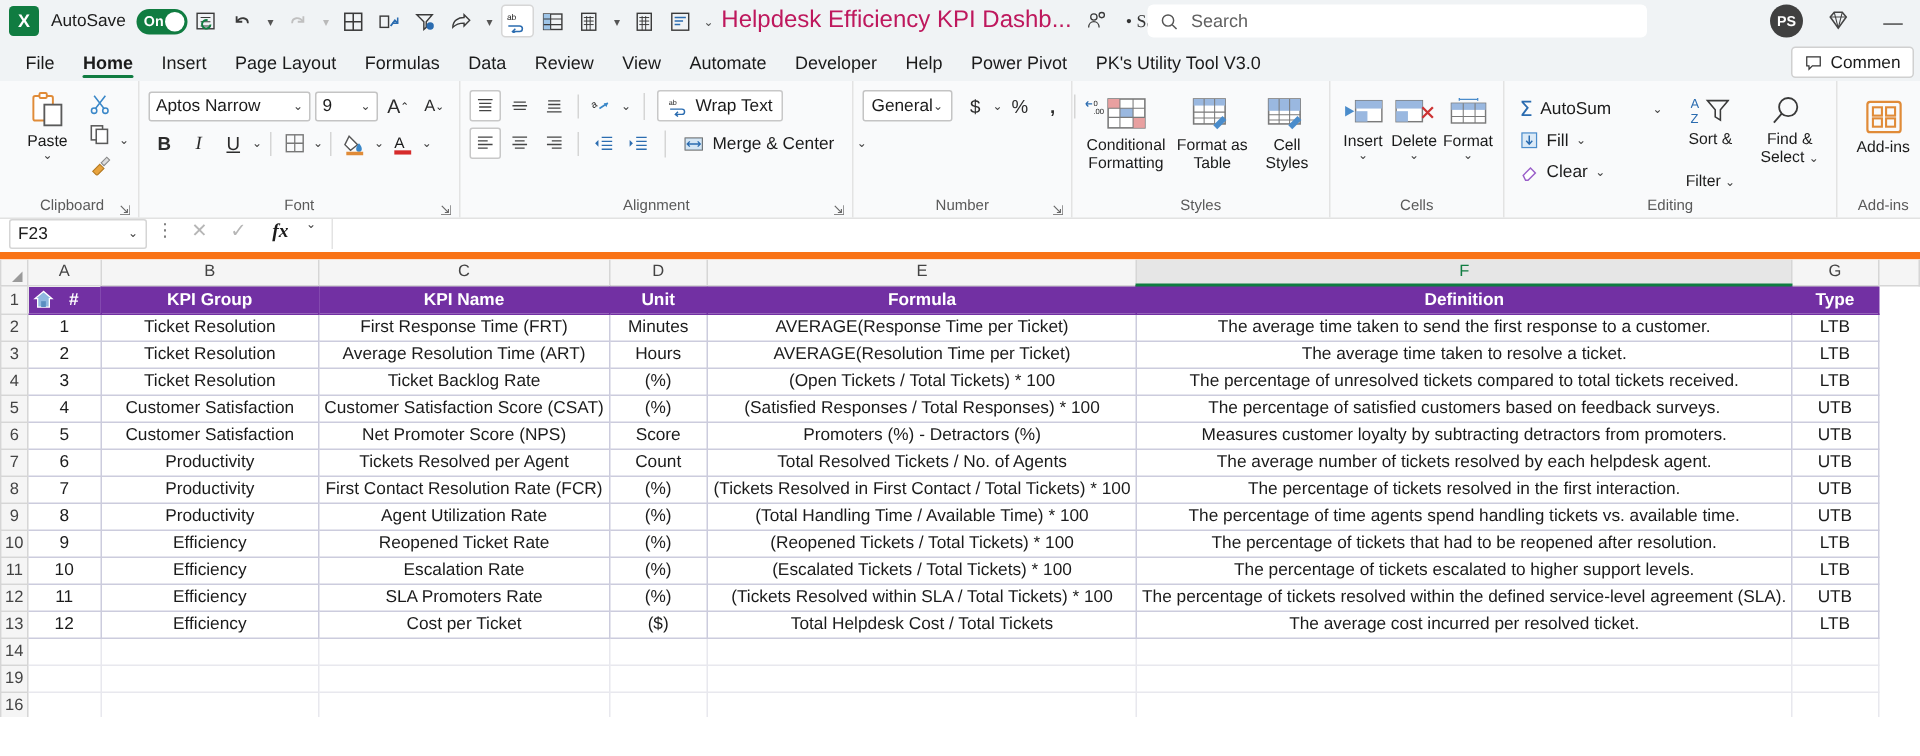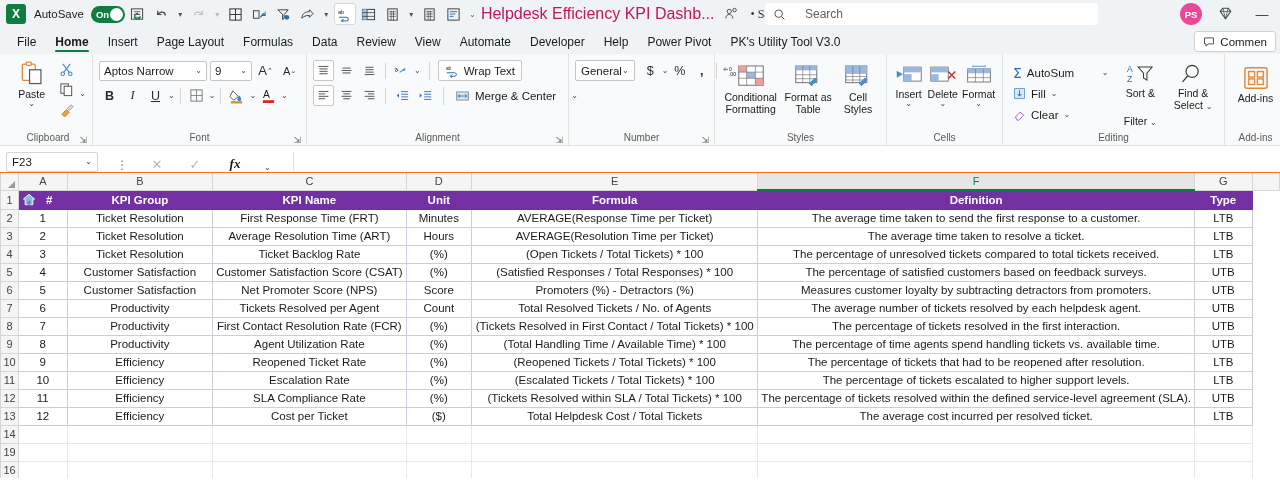--- a/index.html
+++ b/index.html
@@ -39,27 +39,27 @@
     border-radius: 3px; color: #3a3a3a; flex: none;
   }
   .qat-btn.active { background:#fff; border:1px solid #d6d6d6; }
   .qat-chev { font-size: 8px; color: #555; width: 11px; display:flex; align-items:center; justify-content:center; flex:none;}
   .qat-chev.dim { color:#b9b9b9; }
   .doc-title { font-size: 16px; color: #be185d; margin-left: 1px; white-space: nowrap; }
   .saved-txt { font-size: 12px; color: #333; margin-left: 6px; white-space: nowrap; font-family: Liberation Serif, serif; }
   .search-box {
     position: absolute; left: 765px; top: 3px; width: 333px; height: 22px;
     background: #ffffff; border-radius: 4px; display: flex; align-items: center;
-    padding: 0 8px; gap: 19px;
+    padding: 0 8px; gap: 8px;
   }
   .search-box .ph { font-size: 12px; color: #616161; }
   .avatar {
     position: absolute; right: 78px; top: 3px;
     width: 22px; height: 22px; border-radius: 50%;
-    background: #ec4899; color: #fff; font-size: 9.5px; font-weight: 600;
+    background: #404040; color: #fff; font-size: 9.5px; font-weight: 600;
     display: flex; align-items: center; justify-content: center;
   }
   .diamond-icon { position: absolute; right: 46px; top: 5px; color: #444; }
   .win-min { position: absolute; right: 6px; top: 4px; width: 24px; height: 20px;
              display:flex; align-items:center; justify-content:center; color:#333; font-size:13px;}
 
   
   .tabstrip {
     height: 26px; background: #f0f3f5; display: flex; align-items: flex-end;
     padding-left: 8px; gap: 1px; position: relative;
@@ -132,22 +132,22 @@
   .merge-btn {
     height: 21px; display:flex; align-items:center; gap:5px; padding: 0 3px;
     font-size: 11.5px; color:#1b1b1b; white-space:nowrap;
   }
   .ed-row { display:flex; align-items:center; gap:5px; height:21px; padding: 0 4px;
             font-size: 11.5px; color:#1b1b1b; white-space:nowrap;}
   .ed-col { display:flex; flex-direction:column; justify-content:flex-start; padding-top:2px; }
 
   
   .fbar {
-    height: 27px; display:flex; align-items:flex-end; background:#fff;
-    border-bottom: 1px solid #f97316; padding: 0 2px; gap: 16px;
+    height: 27px; display:flex; align-items:flex-start; background:#fff;
+    border-bottom: 5px solid #f97316; padding: 0 2px; gap: 4px;
   }
   .namebox {
     width: 92px; height: 20px; margin-left: 4px; border: 1px solid #d5d5d5; background:#fff;
     display:flex; align-items:center; justify-content:space-between; padding: 0 5px;
     font-size: 11.5px; color: #1b1b1b; border-radius: 2px;
   }
   .fbar-sep { width: 16px; text-align:center; color:#777; font-size: 12px; }
   .fbar-ico { width: 22px; display:flex; align-items:center; justify-content:center; color:#b6b6b6; font-size: 13px;}
   .fbar-fx { width: 26px; display:flex; align-items:center; justify-content:center; color:#1b1b1b; font-size:13px; font-style:italic; font-family:"Liberation Serif", serif; font-weight:bold;}
   .fbar-input { flex:1; height: 20px; border-left: 1px solid #e3e3e3; margin-left:3px; }
@@ -836,21 +836,21 @@
       <td class="cell">(%)</td>
       <td class="cell">(Escalated Tickets / Total Tickets) * 100</td>
       <td class="cell">The percentage of tickets escalated to higher support levels.</td>
       <td class="cell">LTB</td>
       <td class="blankcell"></td>
     </tr>
     <tr>
       <td class="rowhdr">12</td>
       <td class="cell">11</td>
       <td class="cell">Efficiency</td>
-      <td class="cell">SLA Compliance Rate</td>
+      <td class="cell">SLA Promoters Rate</td>
       <td class="cell">(%)</td>
       <td class="cell">(Tickets Resolved within SLA / Total Tickets) * 100</td>
       <td class="cell">The percentage of tickets resolved within the defined service-level agreement (SLA).</td>
       <td class="cell">UTB</td>
       <td class="blankcell"></td>
     </tr>
     <tr>
       <td class="rowhdr">13</td>
       <td class="cell">12</td>
       <td class="cell">Efficiency</td>

